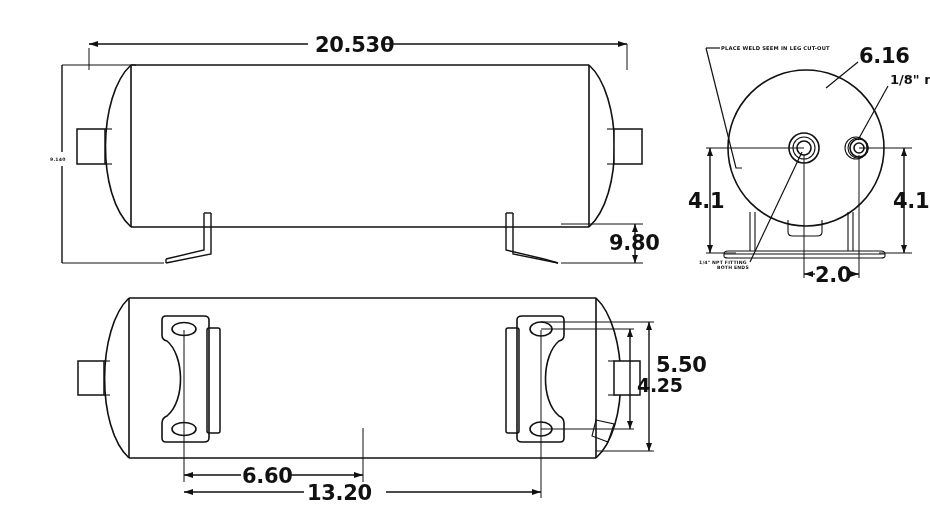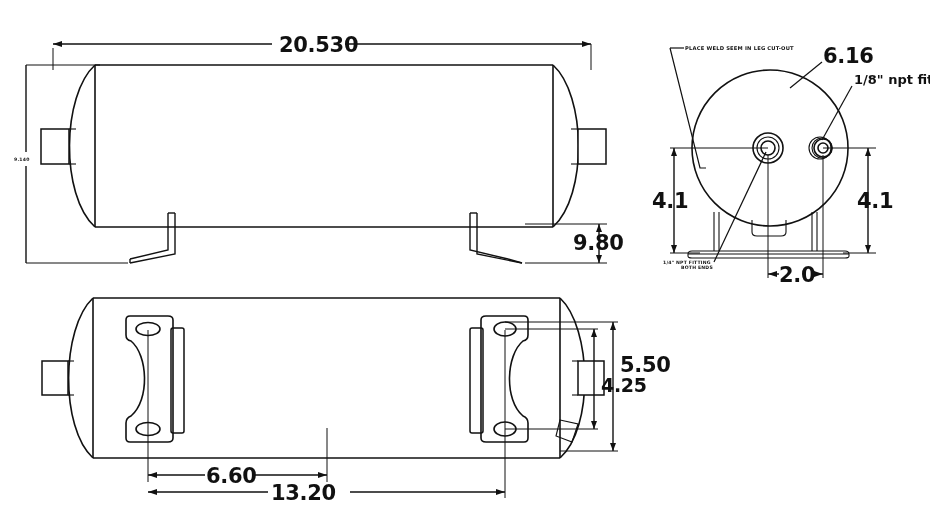--- a/index.html
+++ b/index.html
@@ -11,20 +11,21 @@
     width: 930px;
     height: 527px;
     font-family: "Liberation Sans", sans-serif;
     overflow: hidden;
   }
   #drawing-root {
     position: relative;
     width: 832px;
     height: 527px;
     background: #ffffff;
+    margin-left: 36px;
   }
   svg.dwg {
     position: absolute;
     left: 0;
     top: 0;
     width: 930px;
     height: 527px;
     display: block;
   }
   

